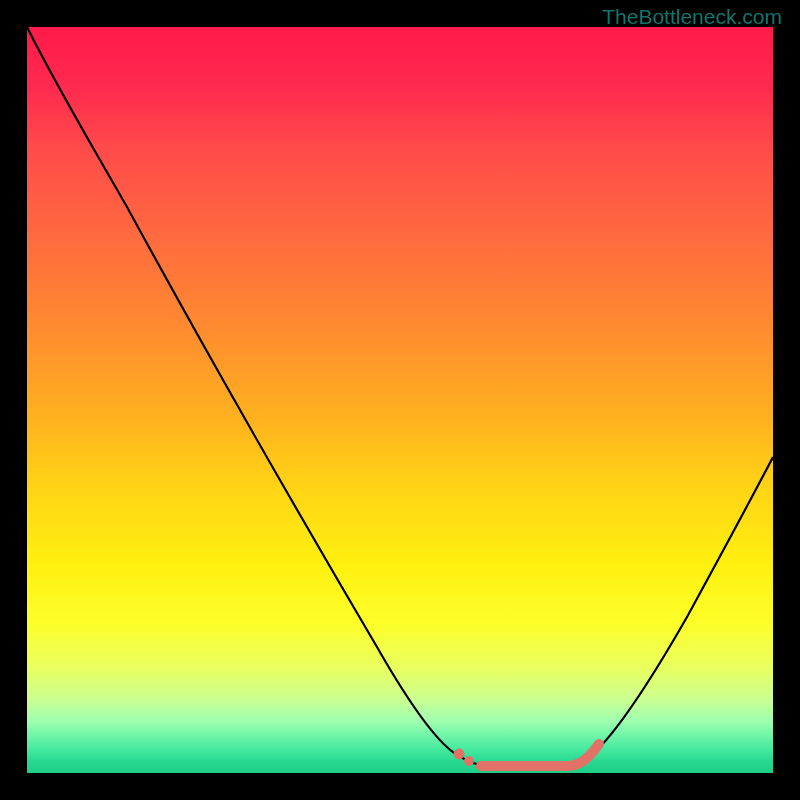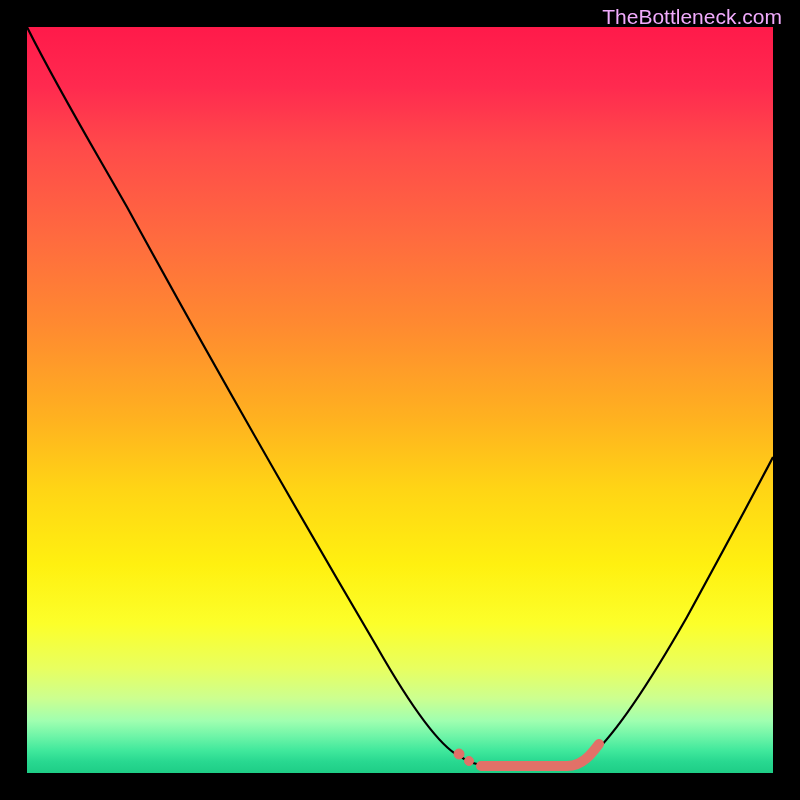--- a/index.html
+++ b/index.html
@@ -8,21 +8,21 @@
     height: 800px;
     background: #000;
     position: relative;
     font-family: Arial, sans-serif;
     overflow: hidden;
   }
   .watermark {
     position: absolute;
     top: 5px;
     right: 18px;
-    color: #f0abfc;
+    color: #0f766e;
     font-size: 21px;
     font-weight: 500;
     z-index: 10;
   }
   .plot-area {
     position: absolute;
     left: 27px;
     top: 27px;
     width: 746px;
     height: 746px;

